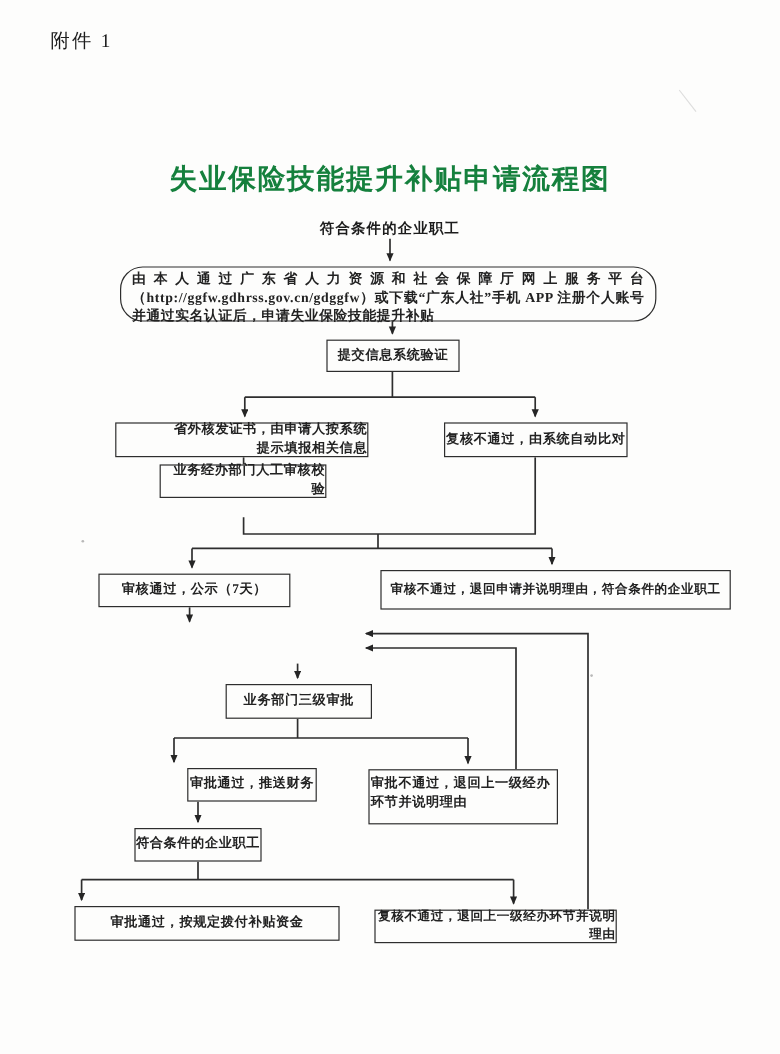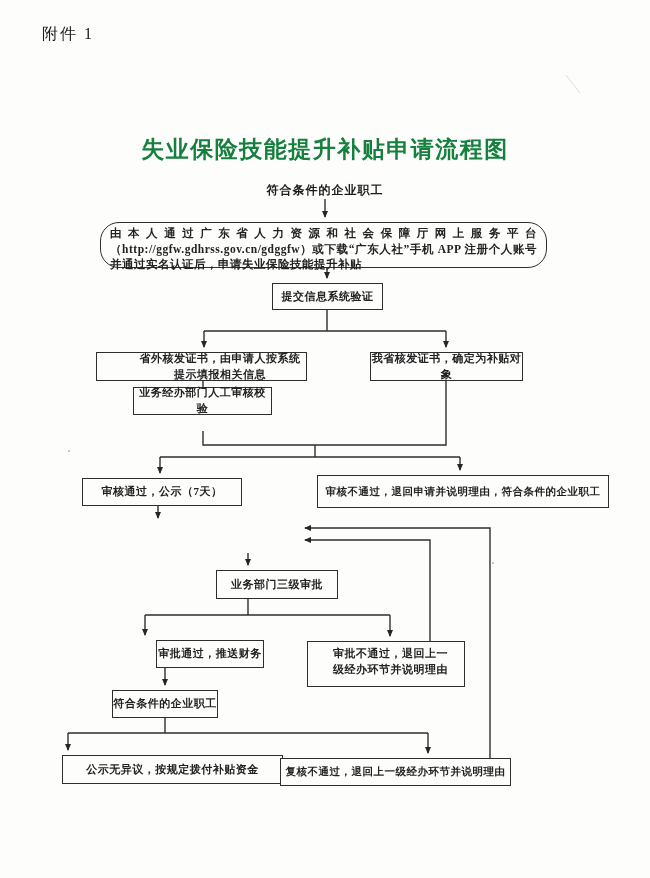--- a/index.html
+++ b/index.html
@@ -15,46 +15,46 @@
     position:absolute;left:0;top:134px;width:100%;text-align:center;
     font-family:"Liberation Sans","DejaVu Sans",sans-serif;
     font-weight:bold;font-size:23px;letter-spacing:1.5px;color:#15803d;
   }
   .start-label{
     position:absolute;left:0;top:182px;width:100%;text-align:center;
     font-size:12px;font-weight:bold;letter-spacing:1px;
   }
   .box{
     position:absolute;border:1.5px solid #2e2e2e;background:#fdfdfc;
-    display:flex;align-items:center;justify-content:center;text-align:center;
+    display:flex;align-items:center;justify-content:center;text-align:right;
     font-size:11px;line-height:1.45;box-sizing:border-box;font-weight:bold;
     letter-spacing:0.5px;color:#222;
   }
   #n-register{
     left:100px;top:222px;width:447px;height:46px;
     justify-content:flex-start;align-items:flex-start;text-align:justify;
     padding:3px 9px;font-size:11.5px;line-height:1.35;border-radius:19px;
   }
   #n-submit{left:272px;top:283px;width:111px;height:27px;}
   #n-out-province{left:96px;top:352px;width:211px;height:29px;padding-left:37px;}
   #n-in-province{left:370px;top:352px;width:153px;height:29px;}
   #n-manual-review{left:133px;top:387px;width:139px;height:28px;}
   #n-review-pass{left:82px;top:478px;width:160px;height:28px;}
   #n-review-fail{left:317px;top:475px;width:292px;height:33px;font-size:10.5px;}
   #n-publicity{left:62px;top:523px;width:238px;height:30px;}
-  #n-three-level{left:188px;top:570px;width:122px;height:29px;margin-left:28px;}
+  #n-three-level{left:188px;top:570px;width:122px;height:29px;}
   #n-approve-pass{left:112px;top:640px;width:108px;height:28px;margin-left:44px;}
   #n-approve-fail{
     left:307px;top:641px;width:158px;height:46px;
-    justify-content:flex-start;align-items:flex-start;text-align:right;
-    padding:4px 16px;
+    justify-content:flex-start;align-items:flex-start;text-align:left;
+    padding:4px 1px;
   }
   #n-finance-review{left:112px;top:690px;width:106px;height:28px;}
   #n-recheck-pass{left:62px;top:755px;width:221px;height:29px;}
-  #n-recheck-fail{left:280px;top:758px;width:231px;height:28px;font-size:10.5px;}
+  #n-recheck-fail{left:312px;top:758px;width:202px;height:28px;font-size:10.5px;}
   svg.connectors{position:absolute;left:0;top:0;}
 </style>
 </head>
 <body>
 
 <div class="page">
 
   <div class="attachment">附件 1</div>
   <div class="title">失业保险技能提升补贴申请流程图</div>
   <div class="start-label">符合条件的企业职工</div>
@@ -103,24 +103,24 @@
     <g>
       <line x1="566" y1="75" x2="580" y2="93" stroke="#c4c4c4" stroke-width="1" opacity="0.55"></line>
       <circle cx="69" cy="451" r="1.1" fill="#8a8a8a" opacity="0.6"></circle>
       <circle cx="493" cy="563" r="1.1" fill="#8a8a8a" opacity="0.6"></circle>
     </g>
   </svg>
 
   <div class="box" id="n-register">由本人通过广东省人力资源和社会保障厅网上服务平台（http://ggfw.gdhrss.gov.cn/gdggfw）或下载“广东人社”手机 APP 注册个人账号并通过实名认证后，申请失业保险技能提升补贴</div>
   <div class="box" id="n-submit">提交信息系统验证</div>
   <div class="box" id="n-out-province">省外核发证书，由申请人按系统提示填报相关信息</div>
-  <div class="box" id="n-in-province">我省核发证书，确定为补贴对象</div>
+  <div class="box" id="n-in-province">复核不通过，由系统自动比对</div>
   <div class="box" id="n-manual-review">业务经办部门人工审核校验</div>
   <div class="box" id="n-review-pass">审核通过，公示（7天）</div>
   <div class="box" id="n-review-fail">审核不通过，退回申请并说明理由，符合条件的企业职工</div>
   <div class="box" id="n-three-level">业务部门三级审批</div>
   <div class="box" id="n-approve-pass">审批通过，推送财务</div>
   <div class="box" id="n-approve-fail">审批不通过，退回上一级经办环节并说明理由</div>
   <div class="box" id="n-finance-review">符合条件的企业职工</div>
-  <div class="box" id="n-recheck-pass">公示无异议，按规定拨付补贴资金</div>
+  <div class="box" id="n-recheck-pass">审批通过，按规定拨付补贴资金</div>
   <div class="box" id="n-recheck-fail">复核不通过，退回上一级经办环节并说明理由</div>
 
 </div>
 
 </body></html>

